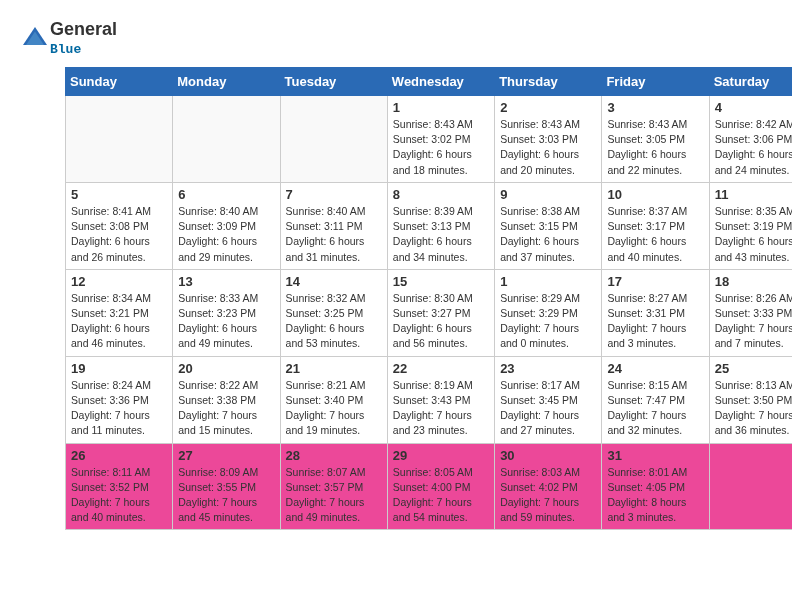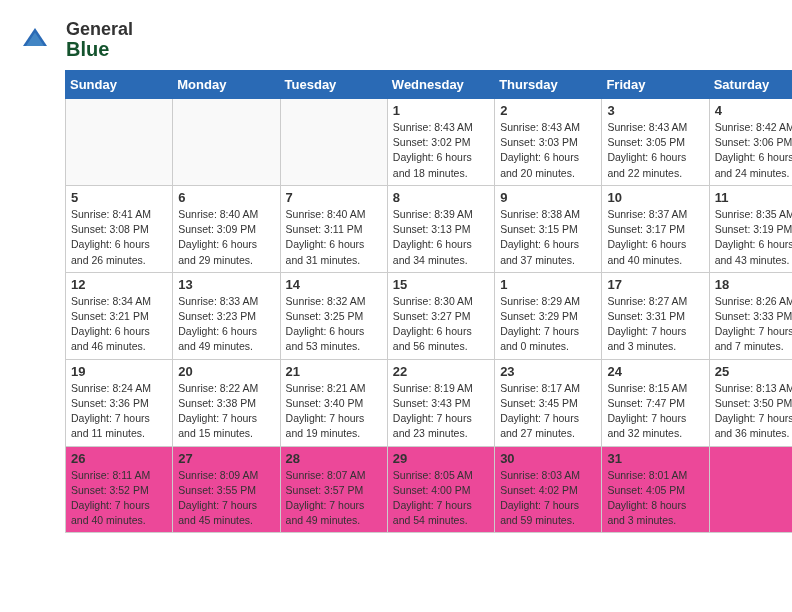--- a/index.html
+++ b/index.html
@@ -12,33 +12,34 @@
     }
     .header-area {
       display: flex;
       justify-content: space-between;
       align-items: flex-start;
       margin-bottom: 10px;
     }
     .logo {
       display: flex;
       align-items: center;
-      gap: 16px;
+      gap: 0;
     }
     .logo-text-general {
       font-size: 18px;
       font-weight: bold;
       color: #333;
       line-height: 1;
     }
     .logo-text-blue {
-      font-size: 20px;
-      font-weight: bold;
-      color: #14532d;
+      font-size: 13px;
+      font-weight: bold;
+      color: #0369a1;
       line-height: 1;
+      font-family: Liberation Mono, monospace;
     }
     .logo-icon {
       width: 30px;
       height: 30px;
     }
     .title-area {
       text-align: right;
     }
     .cal-title {
       font-size: 32px;

